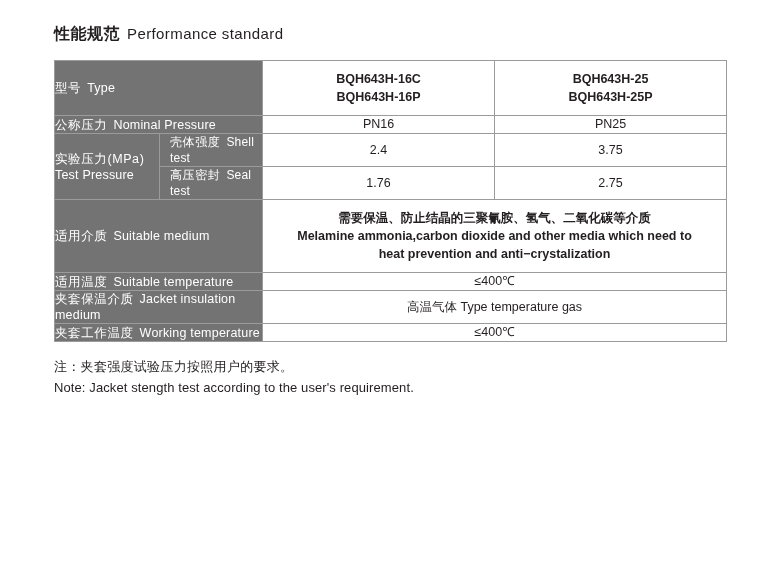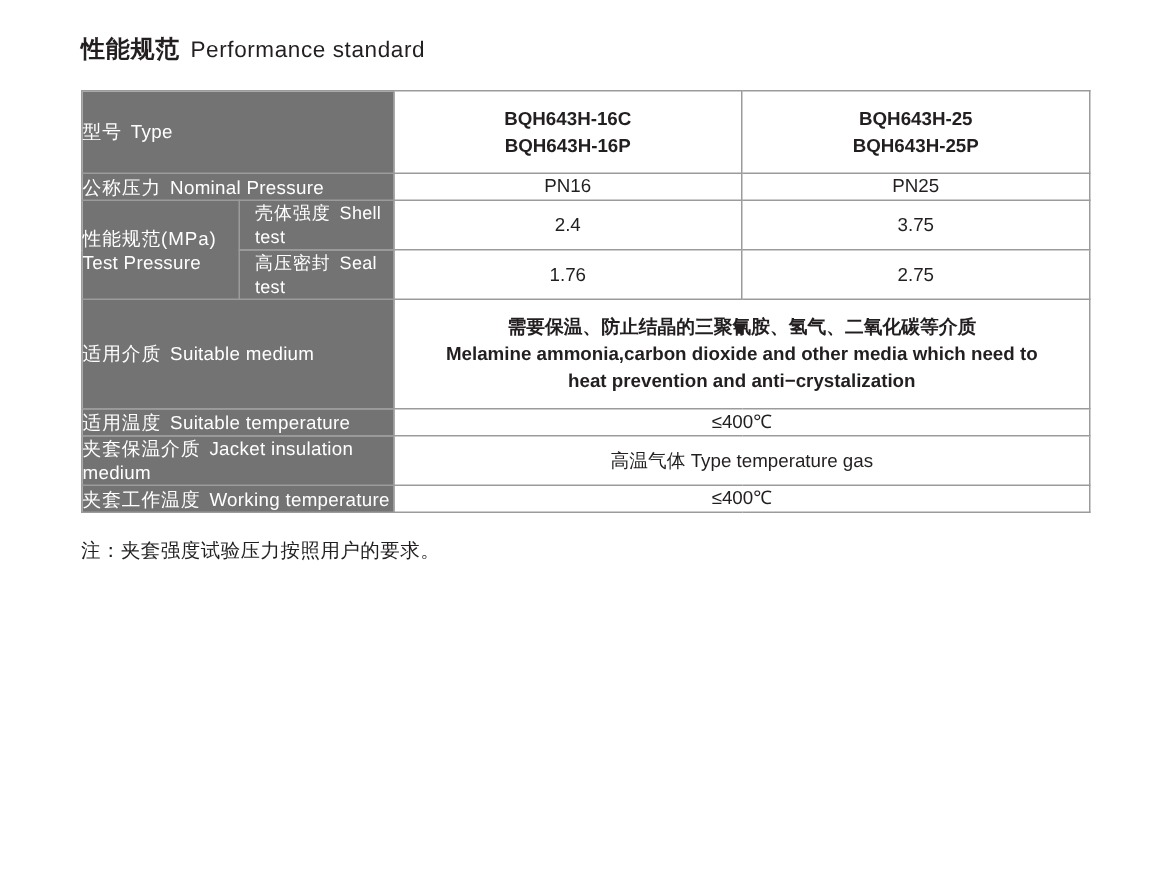--- a/index.html
+++ b/index.html
@@ -118,21 +118,21 @@
       <tr>
         <td class="hdr" colspan="2">
           <span class="cn">公称压力</span><span class="en">Nominal Pressure</span>
         </td>
         <td class="val">PN16</td>
         <td class="val">PN25</td>
       </tr>
 
       <tr>
         <td class="hdr" rowspan="2">
-          <span class="cell-line cn">性能规范(MPa)</span>
+          <span class="cell-line cn">实验压力(MPa)</span>
           <span class="cell-line en" style="margin-left:0">Test Pressure</span>
         </td>
         <td class="hdr sub">
           <span class="cn">壳体强度</span><span class="en">Shell test</span>
         </td>
         <td class="val">2.4</td>
         <td class="val">3.75</td>
       </tr>
 
       <tr>
@@ -175,15 +175,16 @@
         <td class="hdr" colspan="2">
           <span class="cn">夹套工作温度</span><span class="en">Working  temperature</span>
         </td>
         <td class="val" colspan="2">≤400℃</td>
       </tr>
     </tbody>
   </table>
 
   <div class="note">
     <div class="l1">注：夹套强度试验压力按照用户的要求。</div>
+    <div class="l2">Note: Jacket stength test according to the user's requirement.</div>
   </div>
 
 </div>
 
 </body></html>

